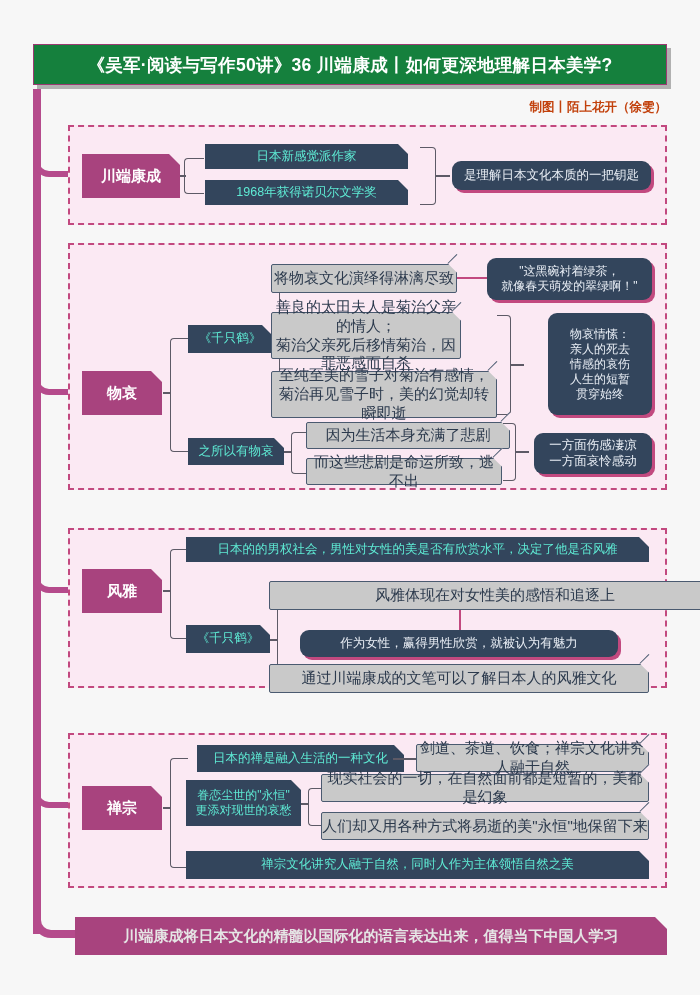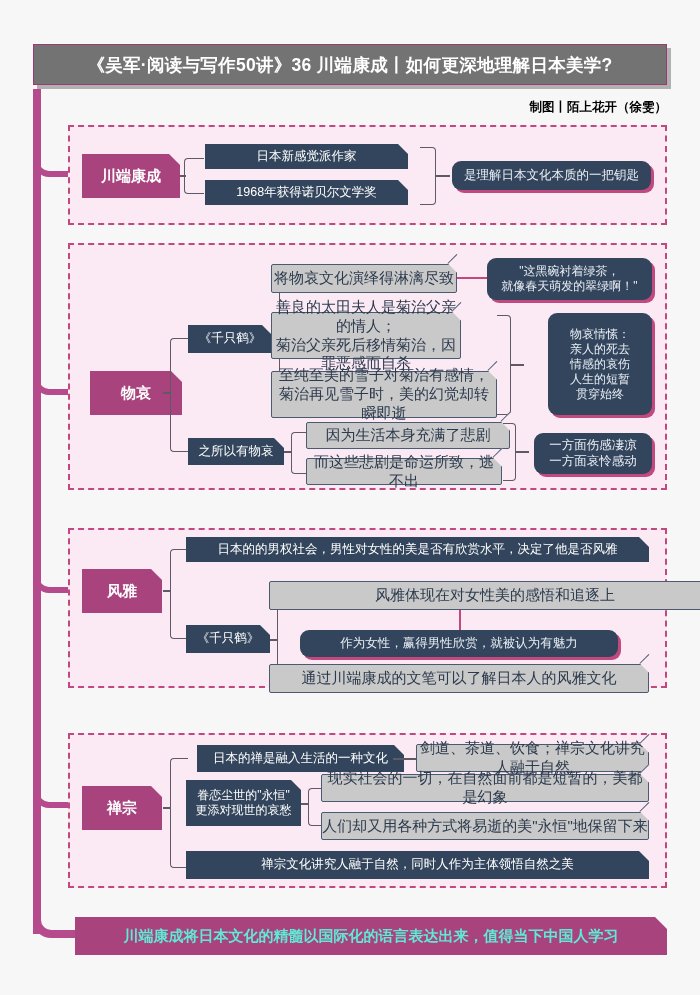--- a/index.html
+++ b/index.html
@@ -10,34 +10,34 @@
     font-family: "Liberation Sans", "DejaVu Sans", sans-serif;
     position: relative;
     overflow: hidden;
   }
 
   
   .title-bar {
     position: absolute;
     left: 33px; top: 44px;
     width: 634px; height: 41px;
-    background: #737373;
+    background: #15803d;
     border: 1px solid #9b3a72;
     box-shadow: 4px 4px 0 rgba(120,120,120,0.55);
     display: flex; align-items: center; justify-content: center;
     color: #ffffff;
     font-size: 17.5px; font-weight: bold;
     letter-spacing: .3px;
     white-space: nowrap;
   }
 
   .credit {
     position: absolute;
     right: 33px; top: 99px;
-    font-size: 12.5px; font-weight: bold; color: #000000;
+    font-size: 12.5px; font-weight: bold; color: #c2410c;
     white-space: nowrap;
   }
 
   
   .spine {
     position: absolute;
     left: 33px; top: 89px;
     width: 8px; height: 845px;
     background: #b54b8c;
   }
@@ -80,21 +80,21 @@
     background: #a8437e;
     color: #ffffff;
     font-size: 15px; font-weight: bold;
     clip-path: polygon(0 0, calc(100% - 11px) 0, 100% 11px, 100% 100%, 0 100%);
     filter: drop-shadow(4px 4px 0 rgba(122,122,122,.65));
   }
 
   
   .n-dark {
     background: #33455c;
-    color: #ffffff;
+    color: #5eead4;
     font-size: 12.5px;
     clip-path: polygon(0 0, calc(100% - 10px) 0, 100% 10px, 100% 100%, 0 100%);
     filter: drop-shadow(3px 3px 0 #c2497f);
   }
 
   
   .n-gray {
     background: #c9c9c9;
     color: #2c3a4d;
     font-size: 15px;
@@ -119,21 +119,21 @@
     color: #e9eef5;
     font-size: 12.5px;
     border-radius: 9px;
     box-shadow: 3px 3px 0 #c2497f;
   }
 
   
   .n-conclusion {
     position: absolute;
     background: #a8437e;
-    color: #5eead4;
+    color: #e5e5e5;
     font-size: 15px; font-weight: bold;
     display:flex; align-items:center; justify-content:center;
     clip-path: polygon(0 0, calc(100% - 12px) 0, 100% 12px, 100% 100%, 0 100%);
     filter: drop-shadow(4px 4px 0 rgba(122,122,122,.6));
     white-space: nowrap;
   }
 
   
   .ln { position: absolute; background: #5d5a66; }
   .lnh { height: 1.6px; }
@@ -176,21 +176,21 @@
 <div class="node n-dark" style="left:205px; top:144px; width:203px; height:25px;">日本新感觉派作家</div>
 <div class="node n-dark" style="left:205px; top:180px; width:203px; height:25px;">1968年获得诺贝尔文学奖</div>
 
 <div class="brk-r" style="left:420px; top:147px; width:16px; height:58px;"></div>
 <div class="ln lnh" style="left:436px; top:175px; width:14px;"></div>
 
 <div class="node n-round" style="left:452px; top:161px; width:199px; height:29px;">是理解日本文化本质的一把钥匙</div>
 
 <div class="band" style="top:243px; height:247px;"></div>
 
-<div class="node n-main" style="left:82px; top:371px; width:92px; height:44px;margin-left:8px;">物哀</div>
+<div class="node n-main" style="left:82px; top:371px; width:80px; height:44px;">物哀</div>
 
 <div class="ln lnh" style="left:163px; top:392px; width:8px;"></div>
 <div class="brk" style="left:170px; top:338px; width:18px; height:114px;"></div>
 
 <div class="node n-dark" style="left:188px; top:325px; width:84px; height:28px;">《千只鹤》</div>
 <div class="node n-dark" style="left:188px; top:438px; width:96px; height:27px;">之所以有物哀</div>
 
 <div class="ln lnh" style="left:272px; top:338px; width:8px;"></div>
 <div class="brk" style="left:279px; top:280px; width:16px; height:134px;"></div>
 

